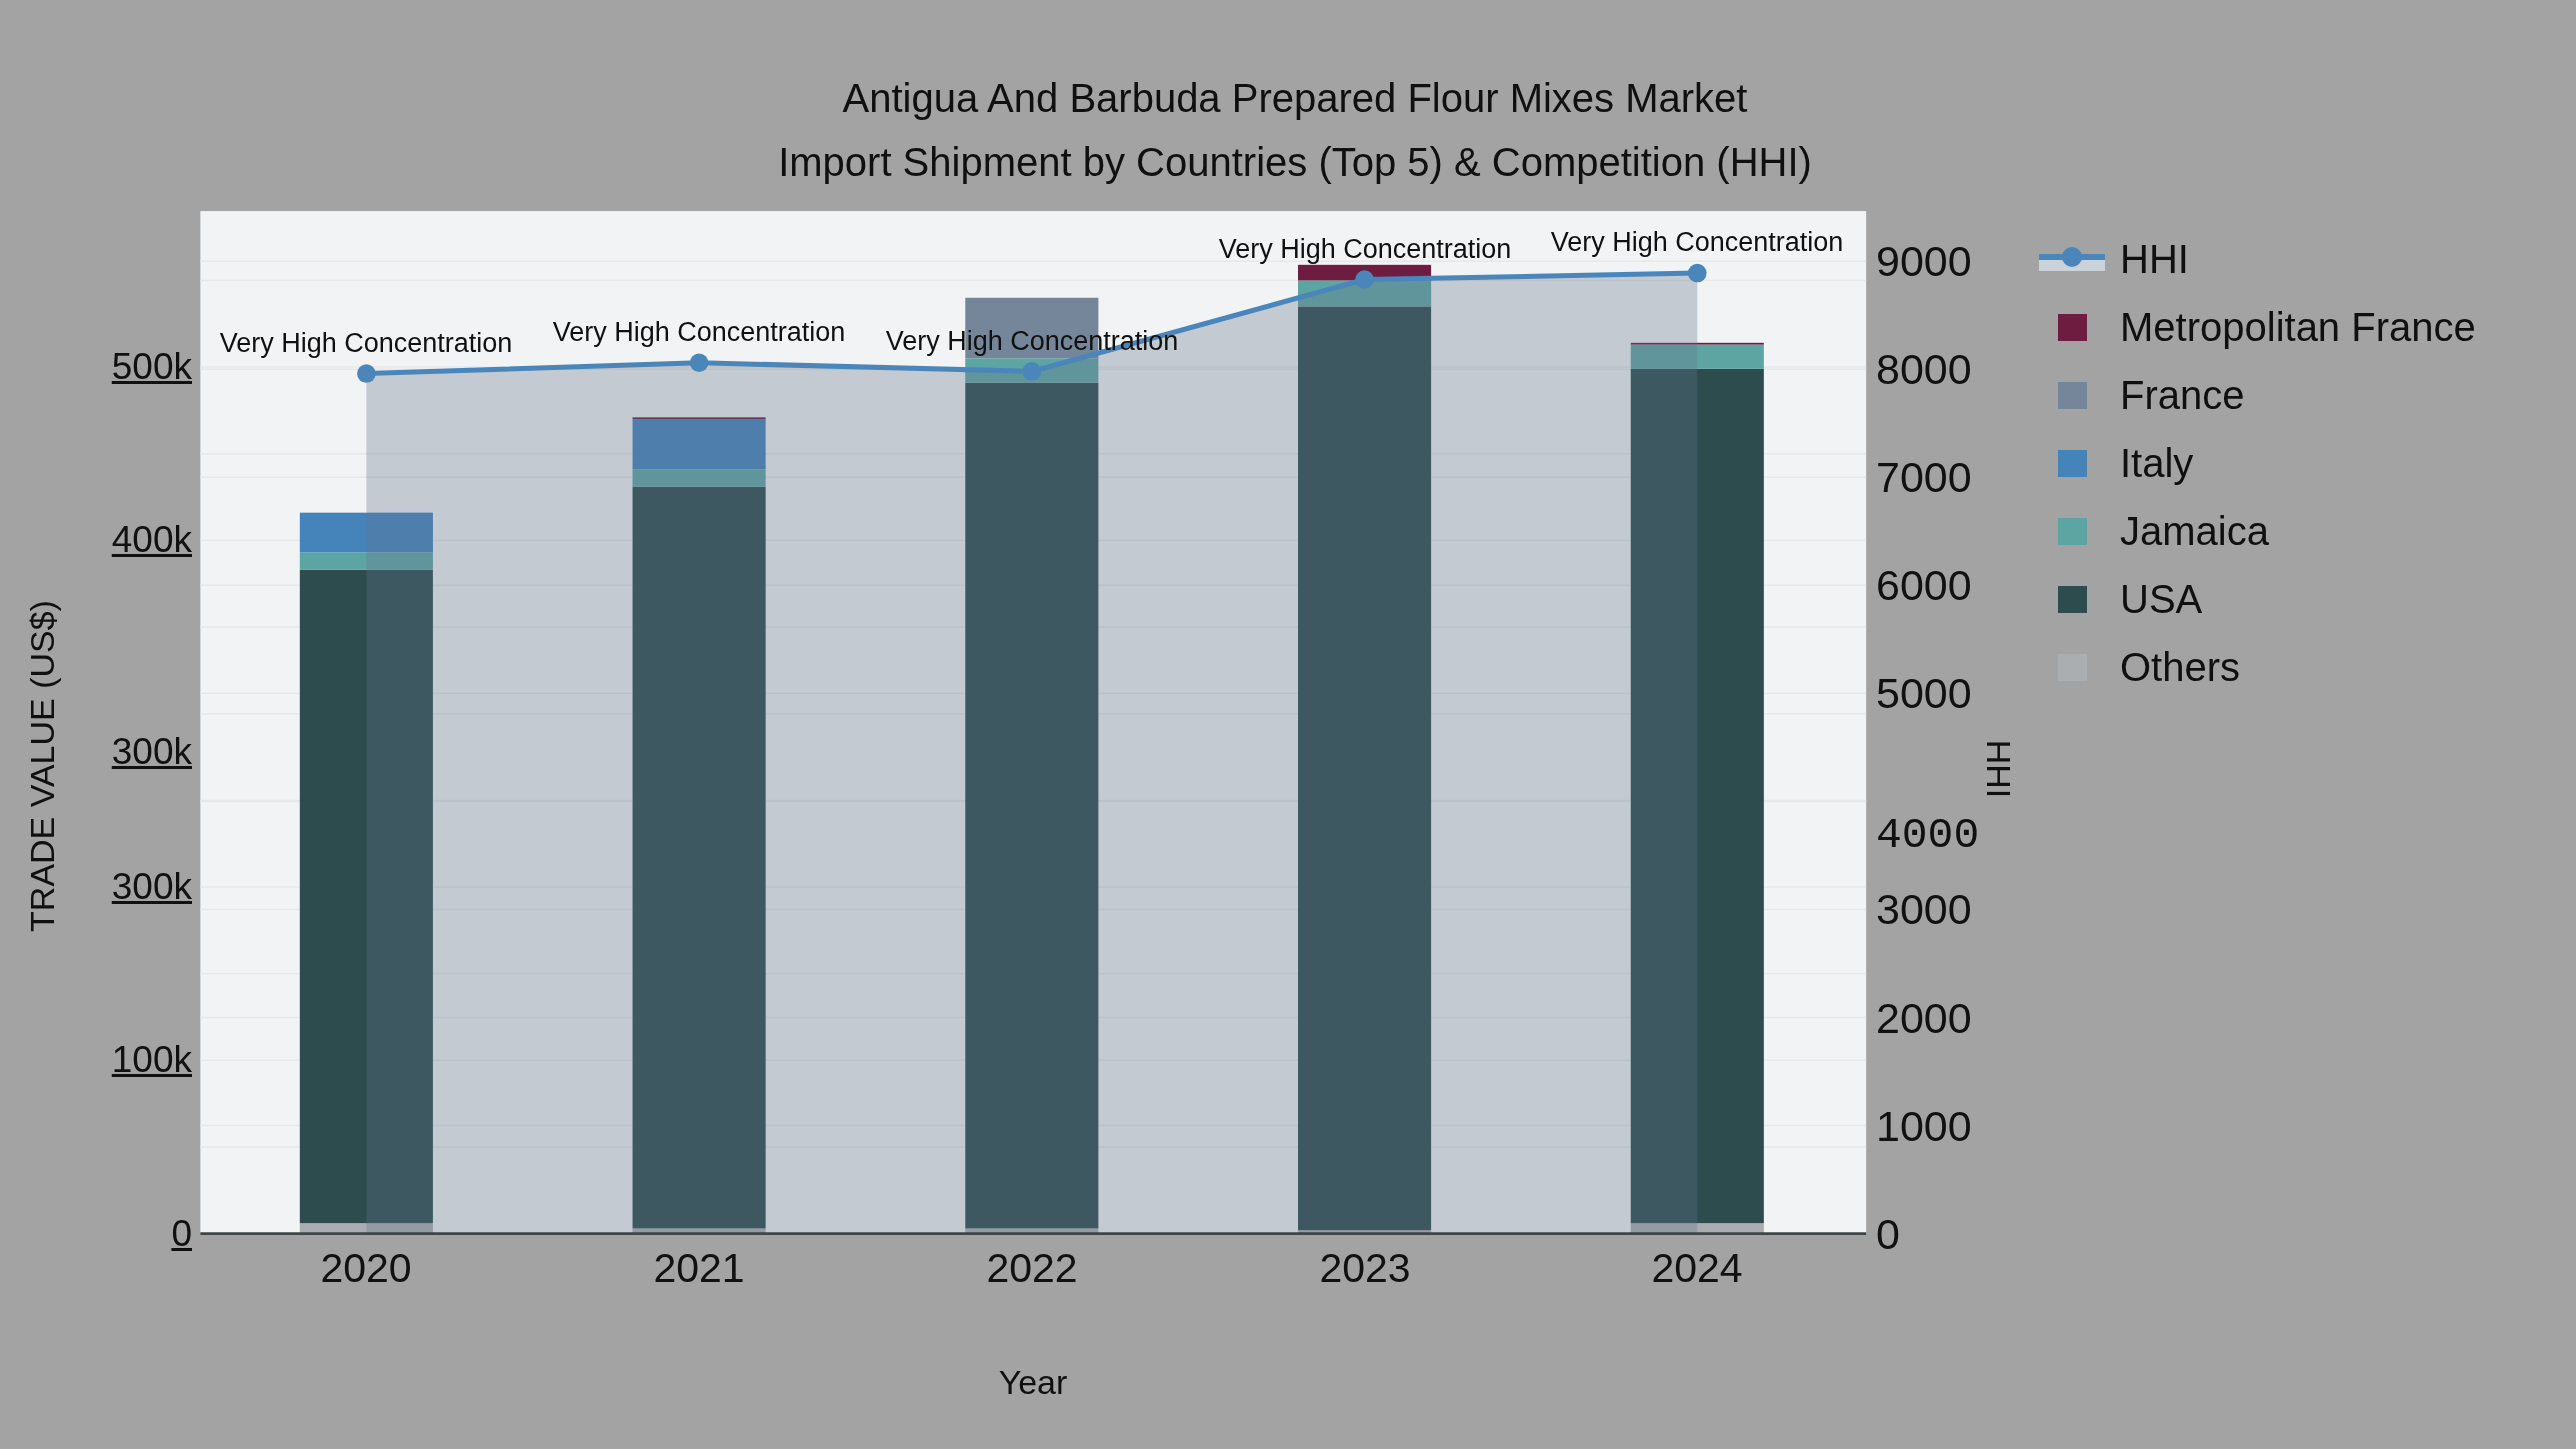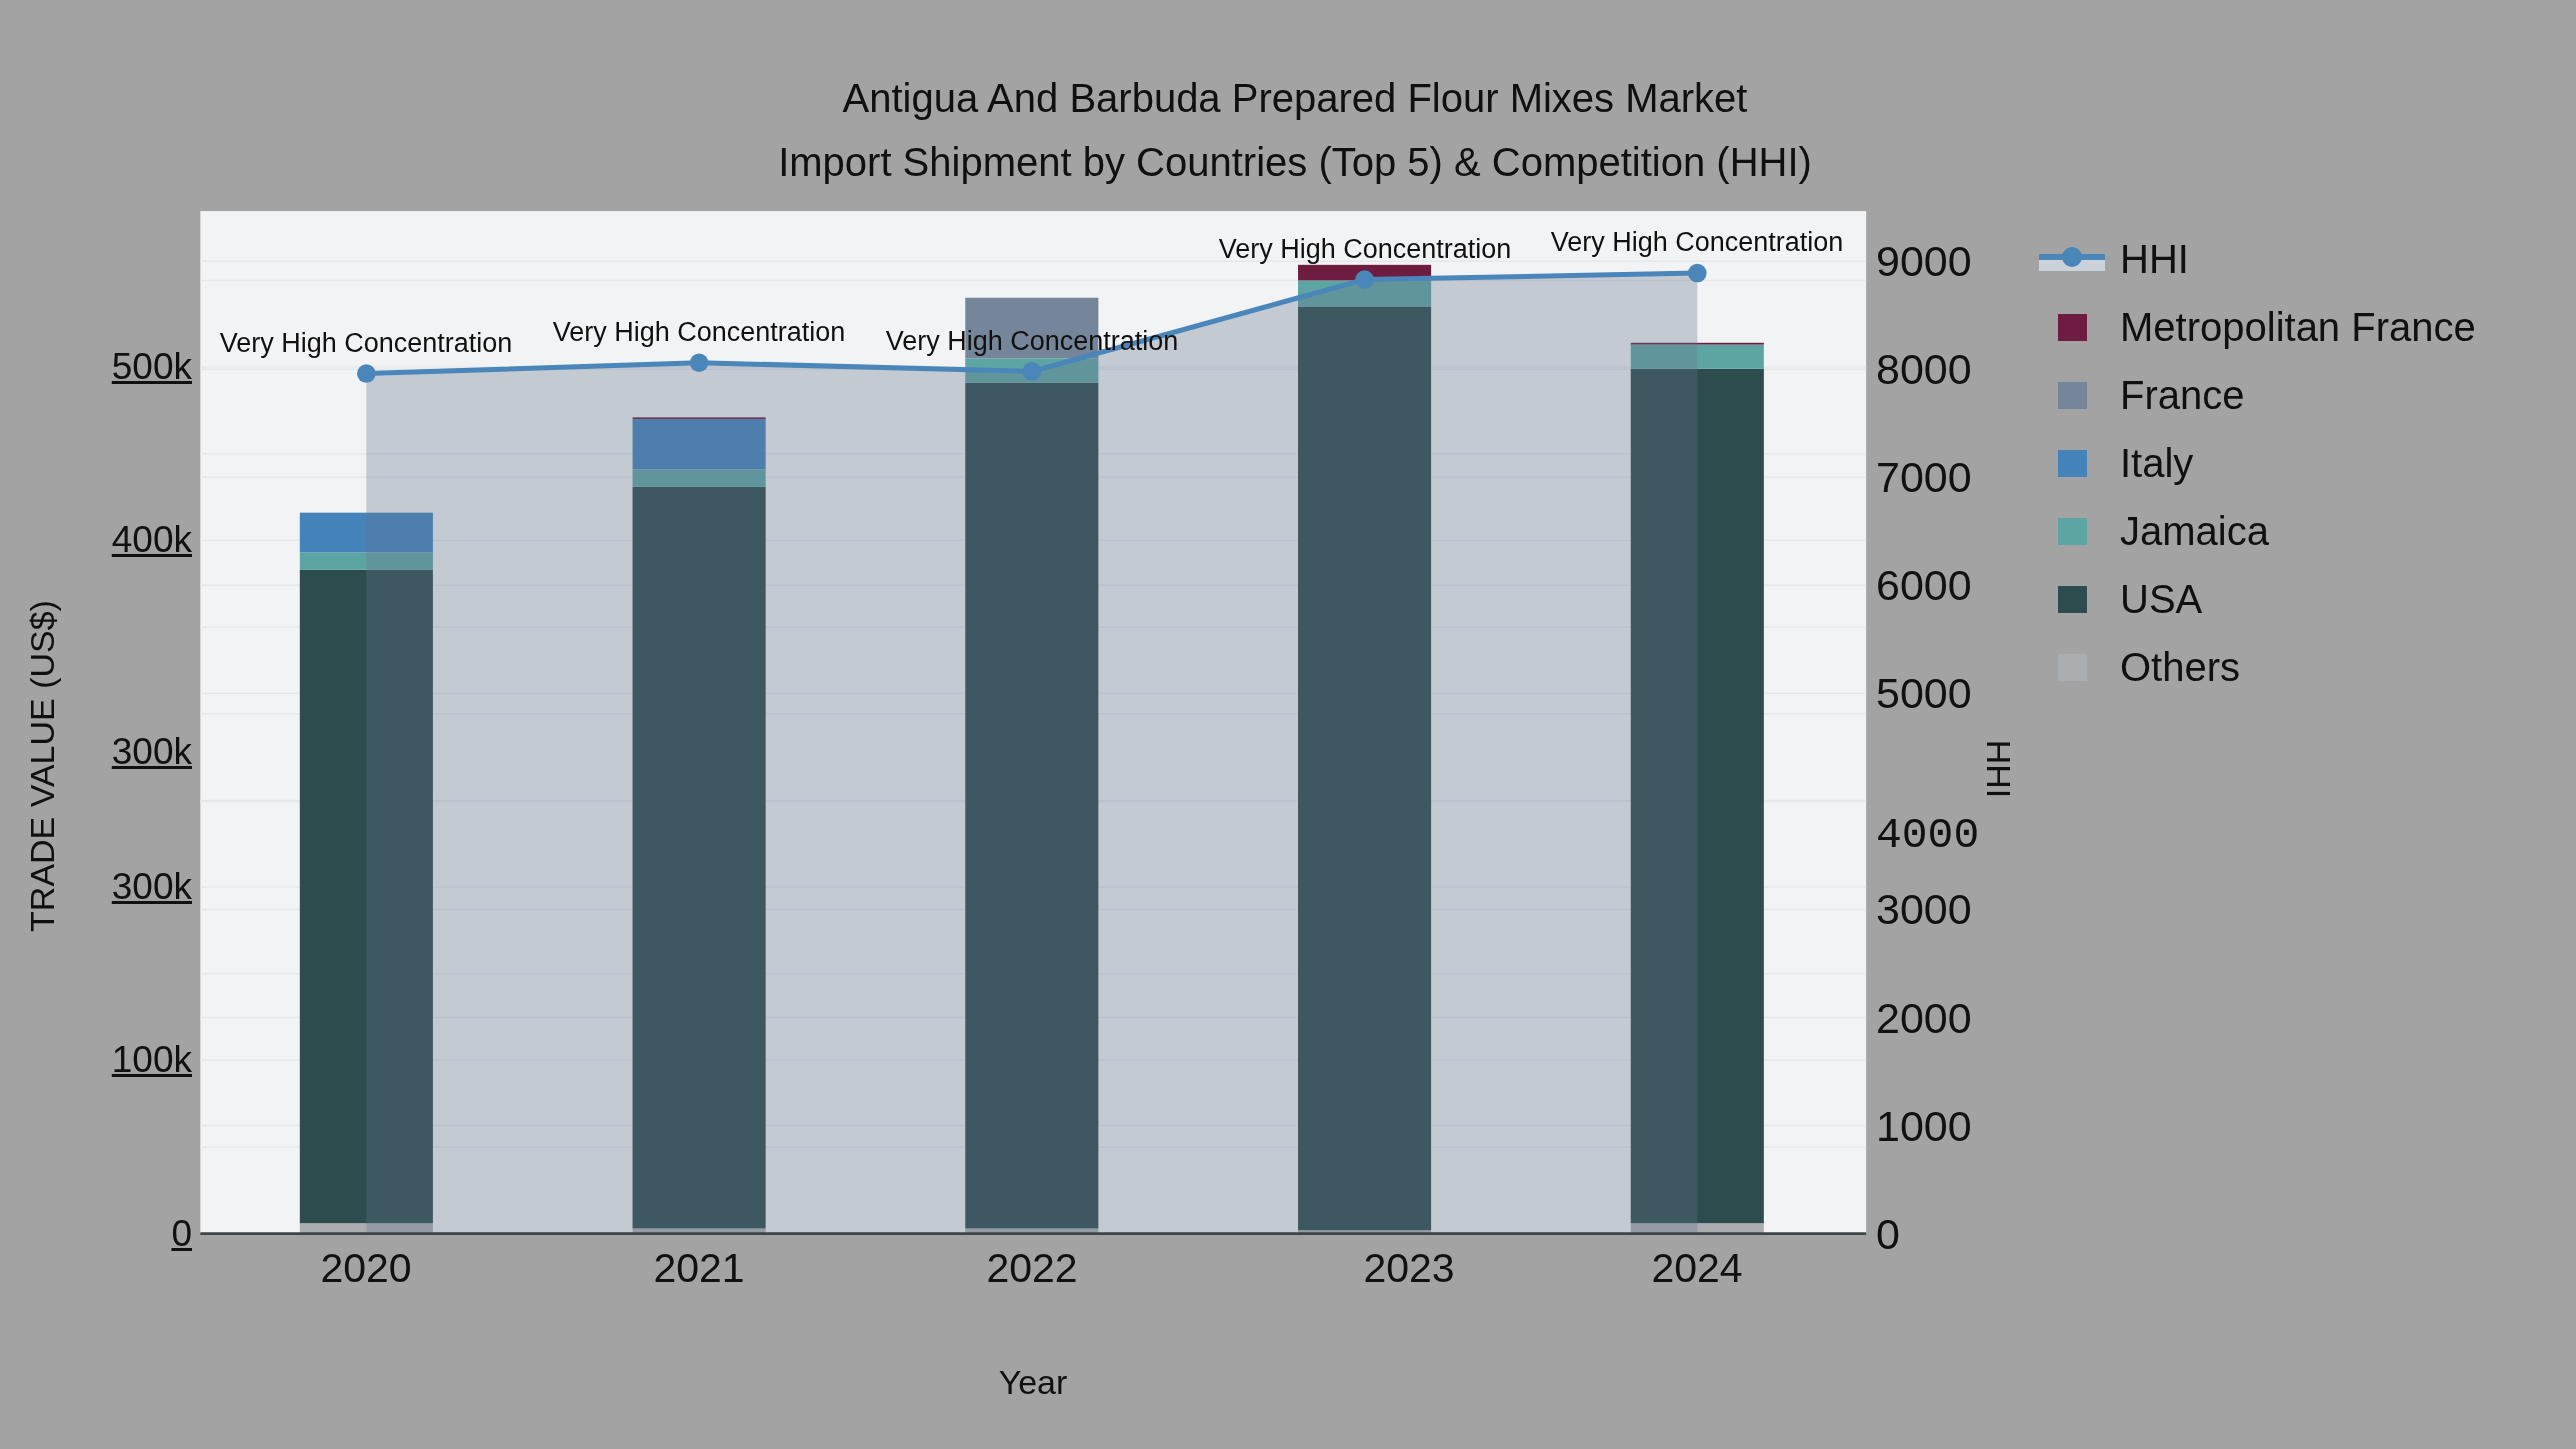--- a/index.html
+++ b/index.html
@@ -107,21 +107,21 @@
       <div class="tick tick-right" style="top: 909px;">3000</div>
       <div class="tick tick-right" style="top: 835px; font-family: Liberation Mono, monospace;">4000</div>
       <div class="tick tick-right" style="top: 693px;">5000</div>
       <div class="tick tick-right" style="top: 585px;">6000</div>
       <div class="tick tick-right" style="top: 477px;">7000</div>
       <div class="tick tick-right" style="top: 369px;">8000</div>
       <div class="tick tick-right" style="top: 261px;">9000</div>
       <div class="tick tick-x" style="left: 366px;">2020</div>
       <div class="tick tick-x" style="left: 699px;">2021</div>
       <div class="tick tick-x" style="left: 1032px;">2022</div>
-      <div class="tick tick-x" style="left: 1365px; margin-left: 44px;">2023</div>
+      <div class="tick tick-x" style="left: 1365px;">2023</div>
       <div class="tick tick-x" style="left: 1697px;">2024</div>
     </div>
   <div id="annotation-layer">
       <div class="annotation" style="left: 366px; top: 343px;">Very High Concentration</div>
       <div class="annotation" style="left: 699px; top: 332px;">Very High Concentration</div>
       <div class="annotation" style="left: 1032px; top: 341px;">Very High Concentration</div>
       <div class="annotation" style="left: 1365px; top: 249px;">Very High Concentration</div>
       <div class="annotation" style="left: 1697px; top: 242px;">Very High Concentration</div>
     </div>
   <div id="legend">

